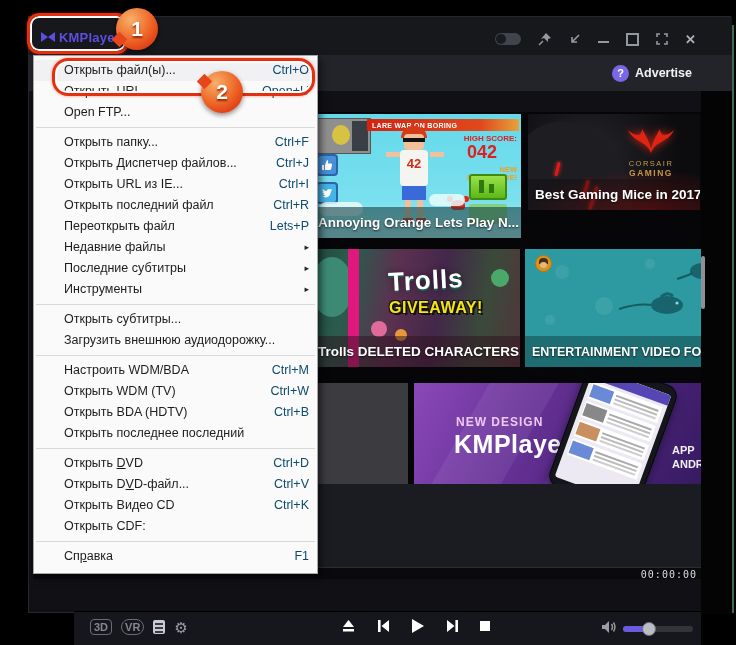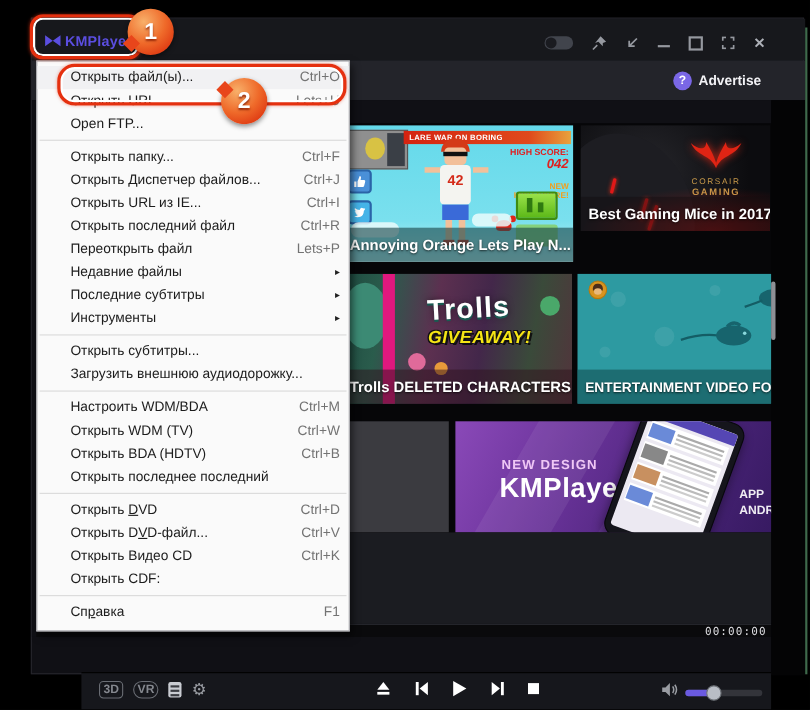--- a/index.html
+++ b/index.html
@@ -42,21 +42,21 @@
   .cap{position:absolute;left:0;right:0;bottom:0;height:31px;display:flex;align-items:center;padding:0 7px;
     color:#fff;font-size:13.5px;font-weight:700;white-space:nowrap;text-shadow:0 1px 2px rgba(0,0,0,.7);}
   
   #tile1{left:282px;top:97px;width:210px;height:124px;background:linear-gradient(#64d9ea,#7ae0ee 70%,#bdeef2);}
   #t1-webcam{left:2px;top:4px;width:56px;height:34px;background:#8f8f8f;border:1px solid #555;}
   #t1-webcam .face{position:absolute;left:18px;top:6px;width:18px;height:20px;border-radius:50%;background:#d8c244;}
   #t1-webcam .bg{position:absolute;right:2px;top:2px;width:16px;height:30px;background:#3a3f46;}
   #t1-banner{left:56px;top:5px;width:152px;height:12px;background:linear-gradient(90deg,#d42310,#e0491c 75%,#e8a23c);
     color:#fff;font-size:7px;font-weight:700;display:flex;align-items:center;padding-left:5px;letter-spacing:.3px;box-sizing:border-box;}
   #t1-hs-label{right:4px;top:20px;color:#e02020;font-size:8px;font-weight:800;}
-  #t1-hs-value{right:4px;top:28px;color:#e02020;font-size:12px;font-weight:800;font-style:italic;}
+  #t1-hs-value{right:24px;top:28px;color:#e02020;font-size:18px;font-weight:800;}
   #t1-nhs{right:4px;top:52px;color:#f0a020;font-size:7.5px;font-weight:800;text-align:right;line-height:1.1;}
   .t1-sq{left:5px;width:22px;height:22px;border-radius:4px;border:2px solid #2a64a8;box-sizing:border-box;}
   #t1-like{top:40px;background:#4a90d8;}
   #t1-tw{top:68px;background:#45b4e8;}
   .t1-sq svg{position:absolute;left:3px;top:3px;}
   #t1-greenbtn{right:14px;top:60px;width:38px;height:26px;background:linear-gradient(#9ae24a,#5cb818);border:2px solid #3f8c10;border-radius:3px;box-sizing:border-box;}
   #t1-greenbtn i{position:absolute;top:4px;width:5px;background:#2f7a10;}
   #t1-greenbtn i:nth-child(1){left:8px;height:13px;}
   #t1-greenbtn i:nth-child(2){left:18px;height:9px;top:8px;}
   #t1-greenbtn2{right:14px;top:90px;width:38px;height:20px;background:#86c840;opacity:.65;border-radius:3px;}
@@ -92,21 +92,21 @@
   #tile2 .cap{background:rgba(18,14,16,.45);}
 
   
   #tile3{left:282px;top:232px;width:209px;height:118px;
     background:linear-gradient(100deg,#1e4a40 0%,#2a5c4c 18%,#5c3050 40%,#43274a 60%,#3a4a3a 80%,#52343c 100%);}
   #t3-stripe{left:37px;top:0;width:11px;height:118px;background:#e0187e;}
   #t3-monster{left:0px;top:8px;width:42px;height:60px;background:#3c8a74;border-radius:50%;}
   #t3-logo{left:55px;top:16px;width:120px;text-align:center;color:#fff;font-size:26px;font-weight:800;
     text-shadow:0 2px 0 #1a5a52,0 0 6px rgba(0,0,0,.5);transform:rotate(-3deg);letter-spacing:1px;}
   #t3-give{left:78px;top:50px;color:#f5e515;font-size:16px;font-weight:800;letter-spacing:.5px;
-    text-shadow:-1px -1px 0 #111,1px -1px 0 #111,-1px 1px 0 #111,2px 2px 0 #111;font-style:italic;}
+    text-shadow:-1px -1px 0 #111,1px -1px 0 #111,-1px 1px 0 #111,2px 2px 0 #111;}
   .blob{border-radius:50%;}
   #tile3 .cap{background:rgba(45,18,28,.5);}
 
   
   #tile4{left:496px;top:232px;width:176px;height:118px;background:#2d9aa1;}
   .bokeh{border-radius:50%;background:rgba(255,255,255,.08);}
   #t4-avatar{left:10px;top:6px;width:17px;height:17px;border-radius:50%;background:#d89420;border:1px solid #b57a10;box-sizing:border-box;}
   #t4-avatar:before{content:"";position:absolute;left:3px;top:2px;width:9px;height:6px;border-radius:4px 4px 0 0;background:#4a2e1a;}
   #t4-avatar:after{content:"";position:absolute;left:4px;top:6px;width:7px;height:6px;border-radius:50%;background:#e8b87a;}
   #tile4 .cap{background:rgba(16,72,76,.55);font-size:12.5px;}
@@ -148,21 +148,21 @@
   #vol-knob{position:absolute;left:19px;top:-4px;width:14px;height:14px;border-radius:50%;background:#b9bec6;border:1px solid #6e7278;box-sizing:border-box;}
 
   #edge-green{left:732px;top:25px;width:2px;height:588px;background:#3f6a4c;}
 
   
   #menu{left:33px;top:55px;width:285px;background:#fafafa;border:1px solid #a7a7ac;box-sizing:border-box;
     box-shadow:3px 4px 7px rgba(0,0,0,.55);padding:4px 0 6px 0;z-index:50;}
   .menu-item{height:21px;line-height:21px;display:flex;align-items:center;padding:0 8px 0 30px;
     font-size:12.5px;color:#1c1c1c;cursor:pointer;white-space:nowrap;}
   .menu-item .lbl{flex:1;overflow:hidden;}
-  .menu-item .sc{margin-left:12px;color:#737373;}
+  .menu-item .sc{margin-left:12px;color:#0c4a6e;}
   .menu-item .arrow{margin-left:12px;font-size:9px;color:#222;}
   .menu-item.first{background:#f1f1f3;}
   .menu-sep{height:1px;background:#d9d9d9;margin:4px 2px 4px 2px;}
   .uch{text-decoration:underline;}
 
   
   .ann-rect{border:3px solid #e5300f;box-shadow:inset 0 0 0 2px #fff,0 0 3px rgba(230,50,15,.5);z-index:90;pointer-events:none;}
   #ann1-rect{left:27px;top:13px;width:96px;height:35px;border-radius:12px;}
   #ann2-oval{left:52px;top:58px;width:257px;height:32px;border-radius:16px;z-index:90;}
   .callout{width:42px;height:42px;border-radius:50%;z-index:95;
@@ -407,21 +407,21 @@
 
   <div id="edge-green" class="abs"></div>
 
   <div id="menu" class="abs">
       <div class="menu-item first">
         <span class="lbl">Открыть файл(ы)...</span>
         <span class="sc">Ctrl+O</span>
       </div>
       <div class="menu-item">
         <span class="lbl">Открыть URL...</span>
-        <span class="sc">Lets+U</span>
+        <span class="sc">Open+U</span>
       </div>
       <div class="menu-item">
         <span class="lbl">Open FTP...</span>
       </div>
       <div class="menu-sep"></div>
       <div class="menu-item">
         <span class="lbl">Открыть папку...</span>
         <span class="sc">Ctrl+F</span>
       </div>
       <div class="menu-item">

